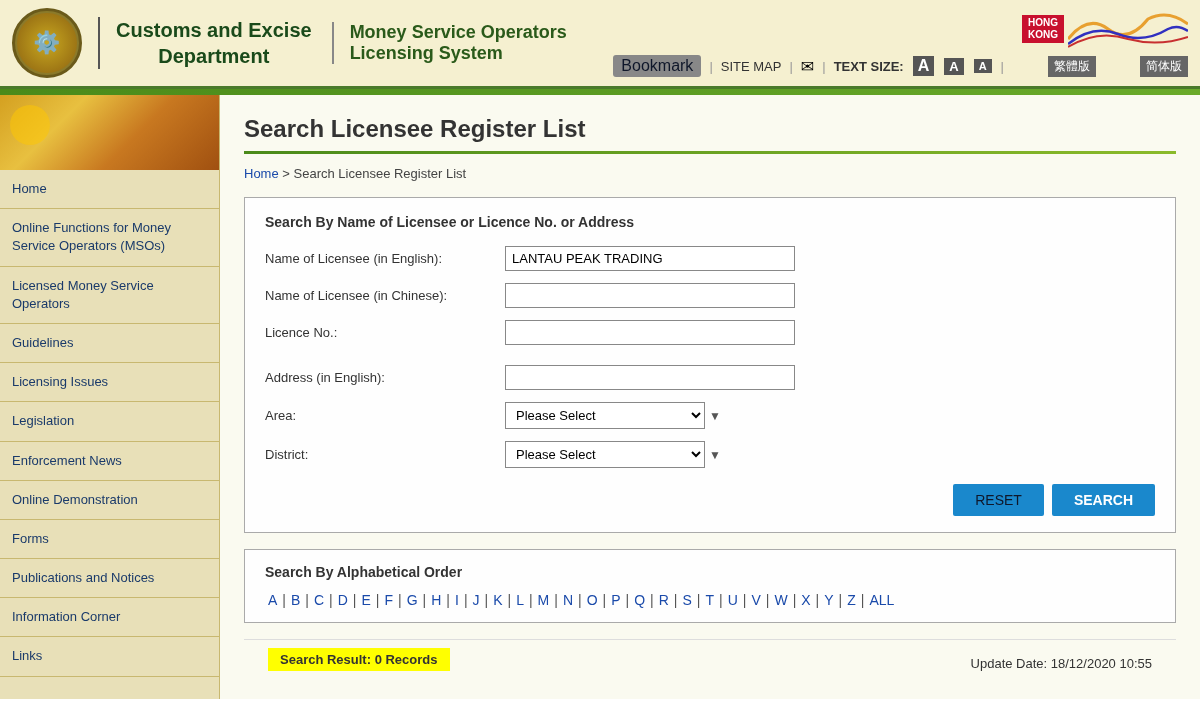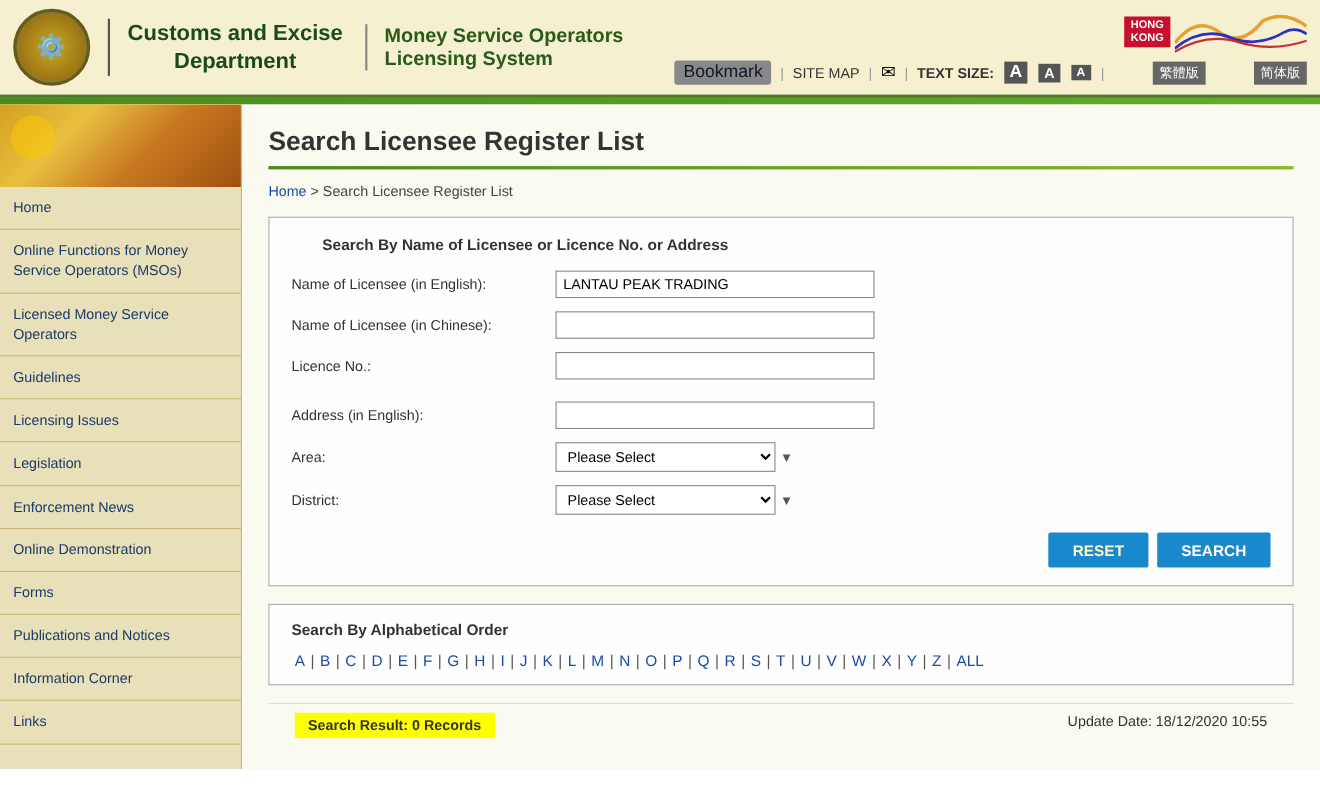--- a/index.html
+++ b/index.html
@@ -41,39 +41,39 @@
 
     
     .content { flex: 1; background: #fafaf0; padding: 20px 24px; }
     .page-title { font-size: 24px; font-weight: bold; color: #333; margin-bottom: 8px; }
     .title-underline { height: 3px; background: linear-gradient(to right, #4a8a1a, #8aba2a); margin-bottom: 12px; }
     .breadcrumb { font-size: 13px; color: #444; margin-bottom: 16px; }
     .breadcrumb a { color: #1a4aaa; text-decoration: none; }
 
     
     .search-box { border: 1px solid #aaa; background: #fefefe; padding: 16px 20px; margin-bottom: 16px; }
-    .search-box-title { font-weight: bold; color: #333; margin-bottom: 16px; font-size: 14px; margin-left: 28px; }
+    .search-box-title { font-weight: bold; color: #333; margin-bottom: 16px; font-size: 14px; }
     .form-row { display: flex; align-items: center; margin-bottom: 12px; }
     .form-label { width: 240px; color: #333; font-size: 13px; }
     .form-input { width: 290px; padding: 4px 6px; border: 1px solid #888; font-size: 13px; background: #fff; }
     .form-select { width: 200px; padding: 4px 6px; border: 1px solid #888; font-size: 13px; background: #fff; }
     .form-spacer { height: 8px; }
     .btn-row { display: flex; justify-content: flex-end; gap: 8px; margin-top: 16px; padding-right: 0; }
-    .btn-reset { background: #1a88cc; color: #fef9c3; border: none; padding: 8px 22px; font-size: 14px; font-weight: bold; cursor: pointer; border-radius: 2px; }
+    .btn-reset { background: #1a88cc; color: #0f172a; border: none; padding: 8px 22px; font-size: 14px; font-weight: normal; cursor: pointer; border-radius: 2px; }
     .btn-search { background: #1a88cc; color: #fff; border: none; padding: 8px 22px; font-size: 14px; font-weight: bold; cursor: pointer; border-radius: 2px; }
 
     
     .alpha-box { border: 1px solid #aaa; background: #fefefe; padding: 14px 20px; margin-bottom: 16px; }
     .alpha-box-title { font-weight: bold; color: #333; margin-bottom: 12px; font-size: 14px; }
     .alpha-links { display: flex; flex-wrap: wrap; gap: 2px; font-size: 14px; }
     .alpha-links a { color: #1a4aaa; text-decoration: none; padding: 0 3px; }
     .alpha-sep { color: #555; }
 
     
-    .footer-bar { background: #fafaf0; border-top: 1px solid #ddd; padding: 8px 24px; display: flex; justify-content: space-between; align-items: flex-start; font-size: 13px; }
+    .footer-bar { background: #fafaf0; border-top: 1px solid #ddd; padding: 8px 24px; display: flex; justify-content: space-between; align-items: flex-end; font-size: 13px; }
     .result-badge { background: #ffff00; padding: 4px 12px; font-weight: bold; color: #333; font-size: 13px; }
     .update-date { color: #333; font-size: 13px; }
 
     
     .cursor-hand { cursor: pointer; }
   </style>
 </head>
 <body>
 
 <div class="header">

